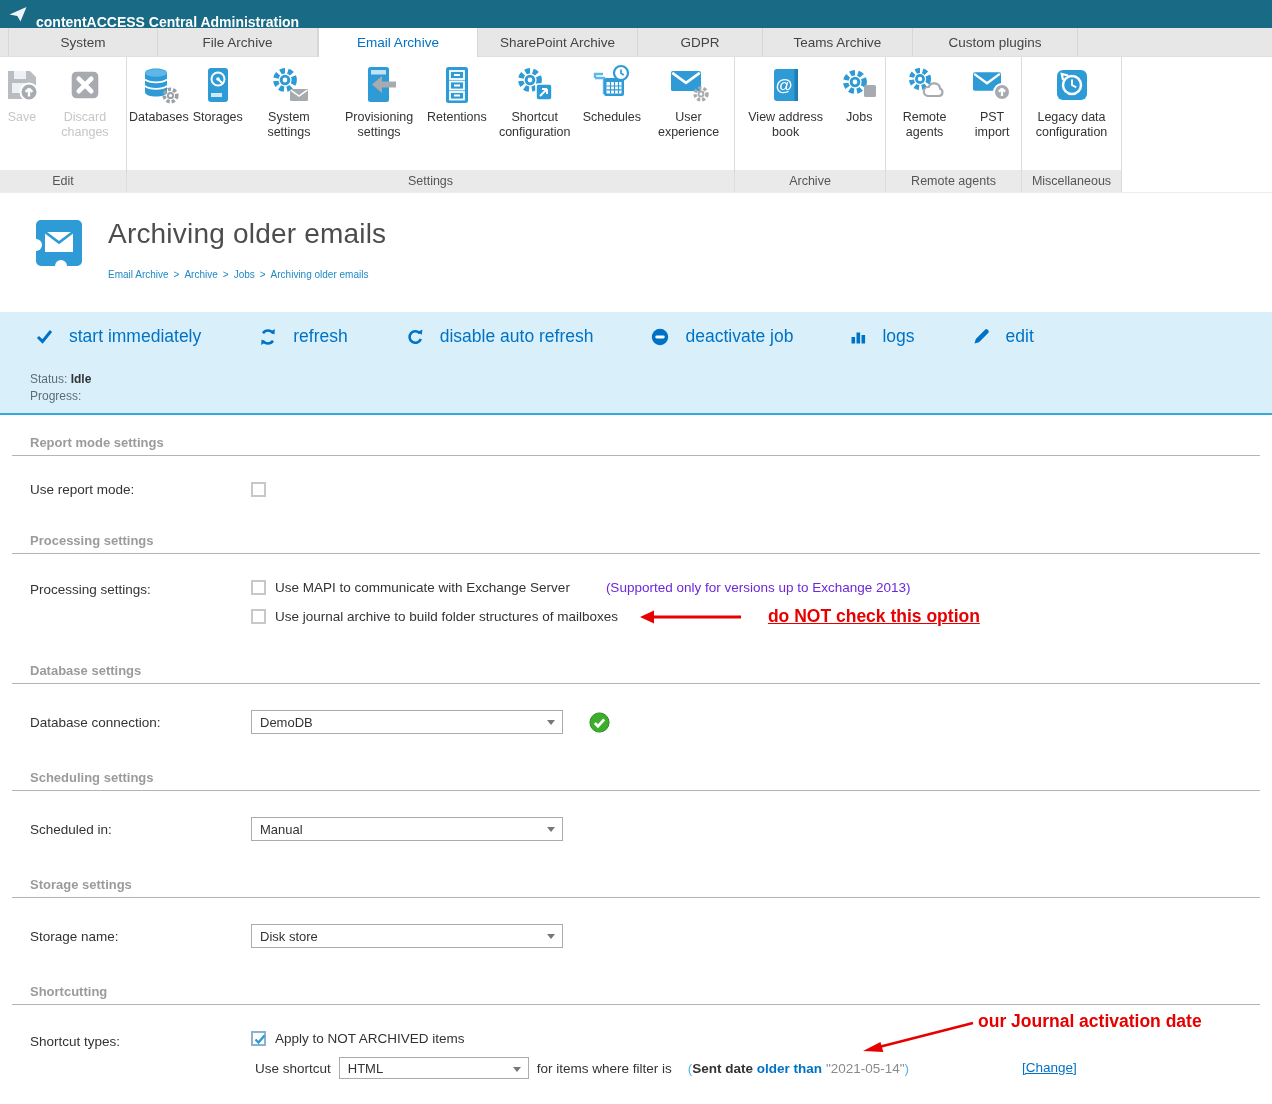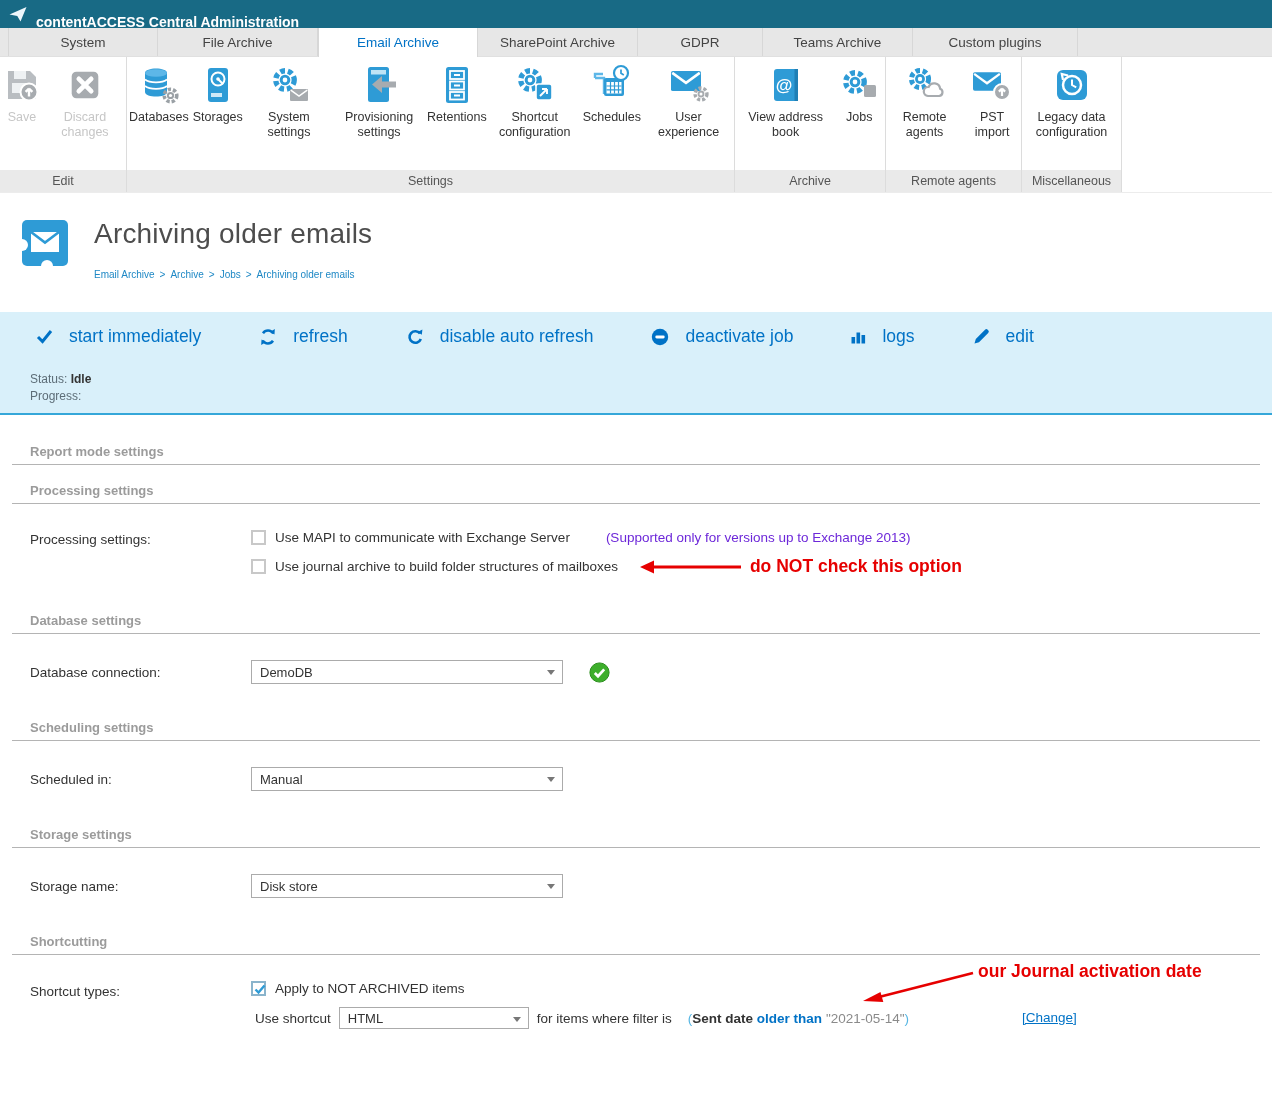--- a/index.html
+++ b/index.html
@@ -24,35 +24,35 @@
   .g-edit{width:127px}.g-settings{width:608px}.g-archive{width:151px}.g-remote{width:136px}.g-misc{width:100px}
   .rbtns { flex: 1; display: flex; justify-content: space-evenly; align-items: flex-start; padding-top: 5px; }
   .rb { display: flex; flex-direction: column; align-items: center; padding: 0 2px; cursor: default; }
   .ric { height: 46px; display: flex; align-items: center; justify-content: center; }
   .rb .rlab { font-size: 12.5px; color: #333; text-align: center; line-height: 1.2; max-width: 92px; margin-top: 2px; }
   .rb.disabled .rlab { color: #c6c6c6; }
   .rlabel { height: 22px; background: #eaeaea; color: #555; font-size: 12.5px;
             display: flex; align-items: center; justify-content: center; }
   .rfiller { flex: 1; }
   
-  .pagehead { display: flex; padding: 25px 0 0 20px; margin-bottom: 32px; }
+  .pagehead { display: flex; padding: 25px 0 0 34px; margin-bottom: 32px; }
   .pageicon { width: 50px; height: 50px; margin-right: 24px; }
   .ptitle { font-size: 28px; color: #4d4d4d; font-weight: normal; letter-spacing: .2px; }
   .breadcrumb { margin-top: 19px; font-size: 10px; color: #1e88c5; }
   .breadcrumb span.crumb { cursor: pointer; }
   .breadcrumb .sep { padding: 0 5px; }
   
   .actionbar { background: #d9f0fa; border-bottom: 2px solid #35a7d9; padding: 14px 0 8px 36px; }
   .actions { display: flex; align-items: center; gap: 58px; margin-bottom: 24px; }
   .action { display: flex; align-items: center; gap: 16px; color: #0072c6; font-size: 17.5px; cursor: pointer; }
   .action svg { flex: none; }
   .statusline { font-size: 12px; color: #5d6d77; line-height: 17px; margin-left: -6px; }
   .statusline b { color: #333; }
   
-  .form { position: relative; padding-top: 11px; }
+  .form { position: relative; padding-top: 2px; }
   .sec { margin: 10px 12px 0; border-bottom: 1px solid #b4b4b4; padding: 8px 0 5px 18px;
          color: #9b9b9b; font-weight: bold; font-size: 13px; }
   .frow { display: flex; align-items: center; margin: 26px 0 28px 30px; font-size: 13.5px; }
   .frow.top { align-items: flex-start; }
   .flabel { width: 221px; flex: none; color: #333; }
   .stack { display: flex; flex-direction: column; gap: 11px; }
   .cbline { display: flex; align-items: center; gap: 9px; }
   .cbline .note { color: #6d28d9; margin-left: 27px; }
   .cbline.sub { margin-left: 23px; color: #b3b3b3; }
   .cb { width: 15px; height: 15px; flex: none; background: #fff; border: 2px solid #c8c8c8; position: relative; }
@@ -70,21 +70,21 @@
   .filterseg { margin-left: 8px; white-space: nowrap; }
   .paren { color: #56b6e3; }
   .ffield { font-weight: bold; color: #333; }
   .fop { font-weight: bold; color: #0072c6; }
   .fval { color: #8a8a8a; }
   .changelink { position: absolute; left: 771px; top: 3px; color: #0072c6; text-decoration: underline;
                 font-size: 13.5px; cursor: pointer; white-space: nowrap; }
   
   .ann-text { font-size: 17.5px; font-weight: bold; color: #e60000; white-space: nowrap; }
   .ann1-arrow { margin-left: 12px; display: flex; align-items: center; }
-  .ann1-text { margin-left: 0; }
+  .ann1-text { margin-left: 18px; text-decoration: underline; }
   .sstack { position: relative; }
   .ann2-text { position: absolute; left: 727px; top: -20px; }
   .ann2-arrow { position: absolute; left: 608px; top: -12px; }
 </style>
 </head>
 <body>
 
 <svg width="0" height="0" style="position:absolute">
   <defs>
     <symbol id="g-gear" viewBox="-10 -10 20 20">
@@ -391,20 +391,24 @@
     <span>Status:</span> <b>Idle</b>
   </div>
   <div class="statusline">
     <span>Progress:</span> <span></span>
   </div>
 </div>
 
 <div class="form">
 
   <div class="sec">Report mode settings</div>
+  <div class="frow">
+    <div class="flabel">Use report mode:</div>
+    <span class="cb"></span>
+  </div>
 
   <div class="sec">Processing settings</div>
   <div class="frow top">
     <div class="flabel" style="margin-top:2px">Processing settings:</div>
     <div class="stack">
       <div class="cbline">
         <span class="cb"></span>
         <span>Use MAPI to communicate with Exchange Server</span>
         <span class="note">(Supported only for versions up to Exchange 2013)</span>
       </div>

